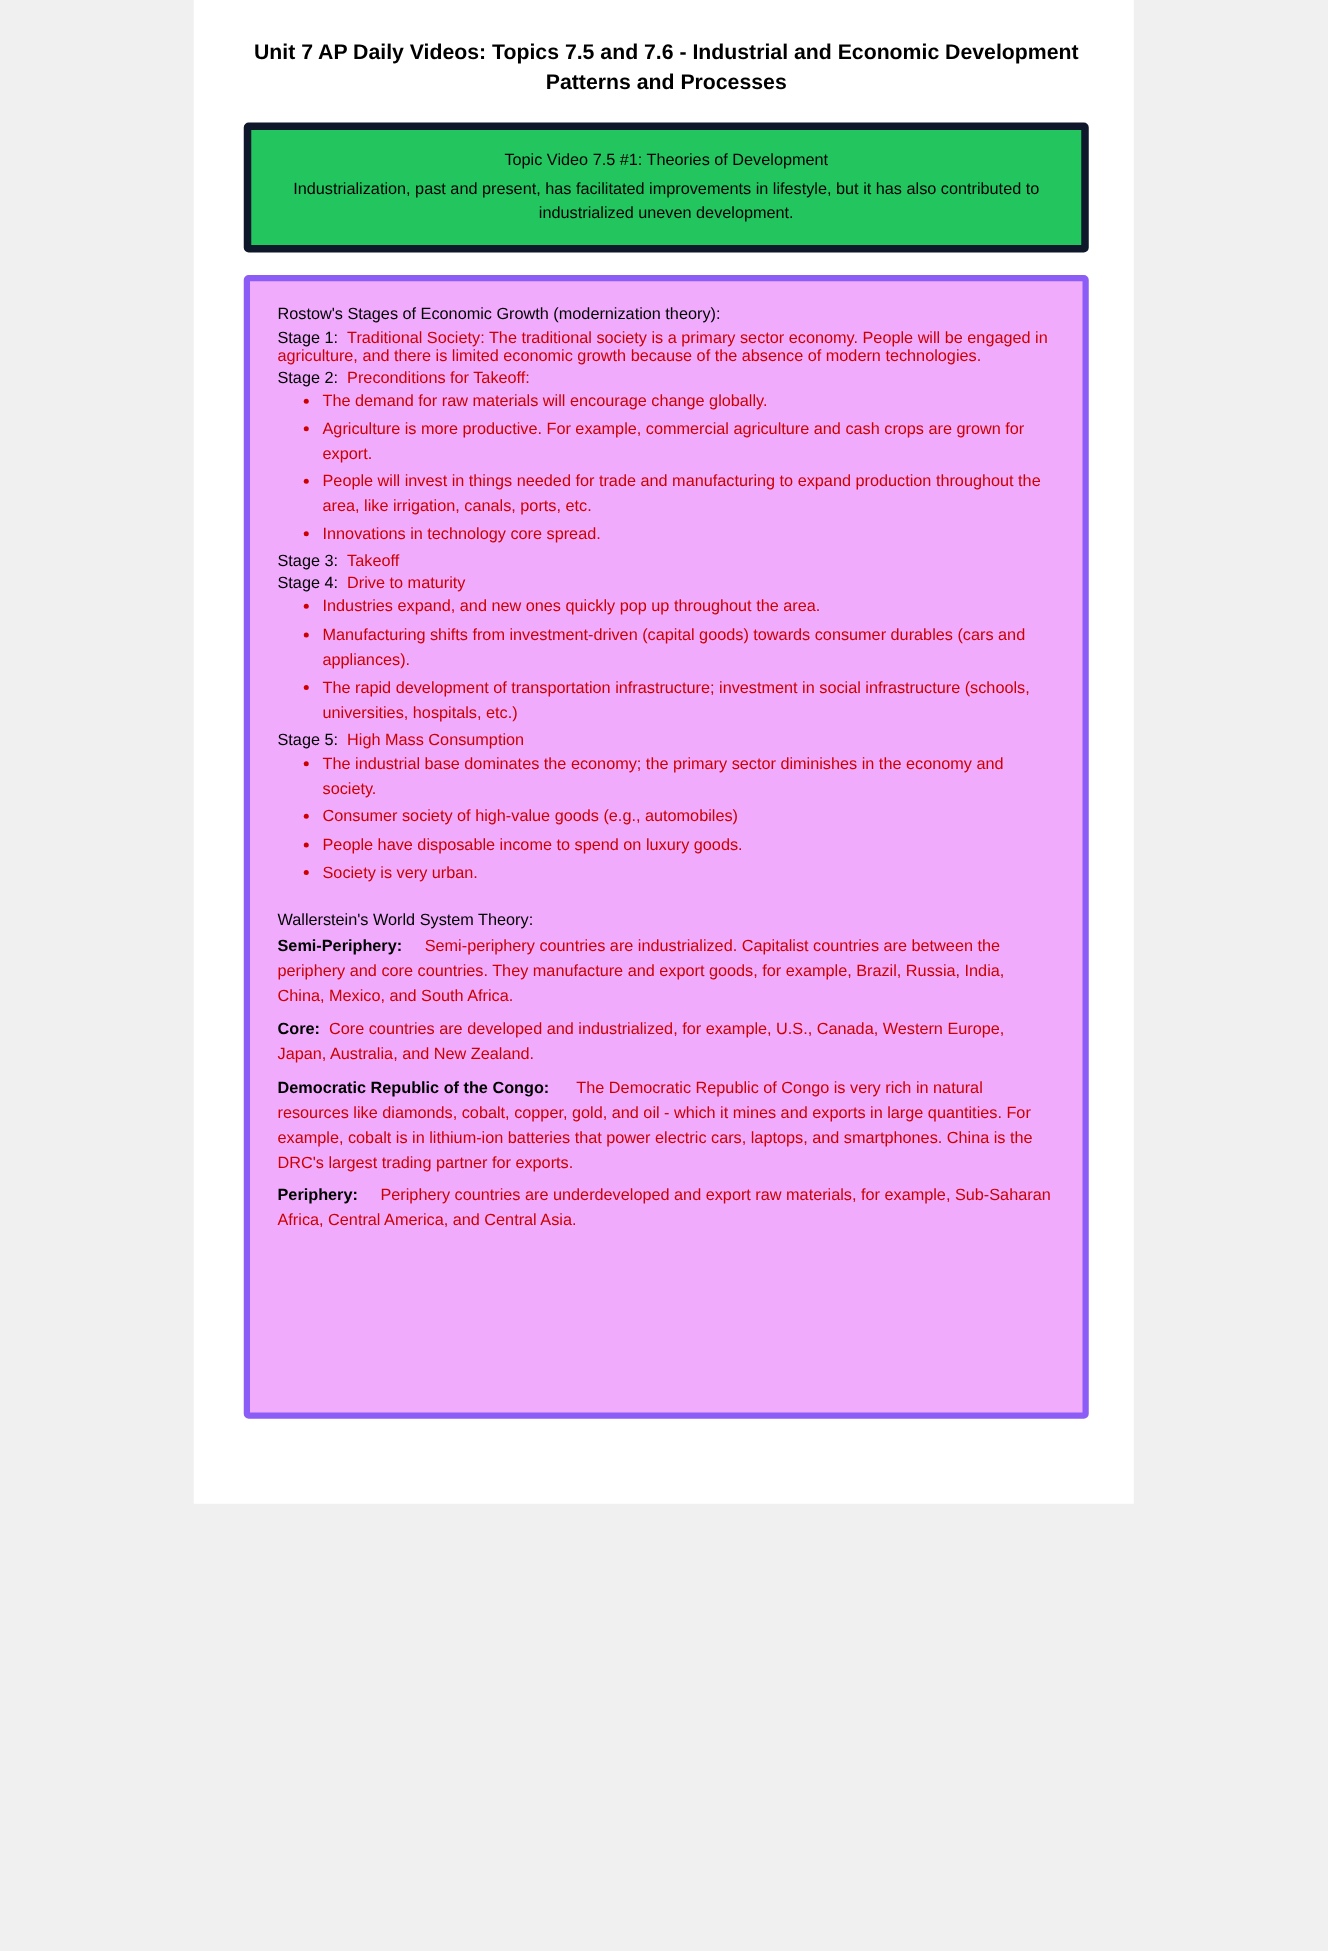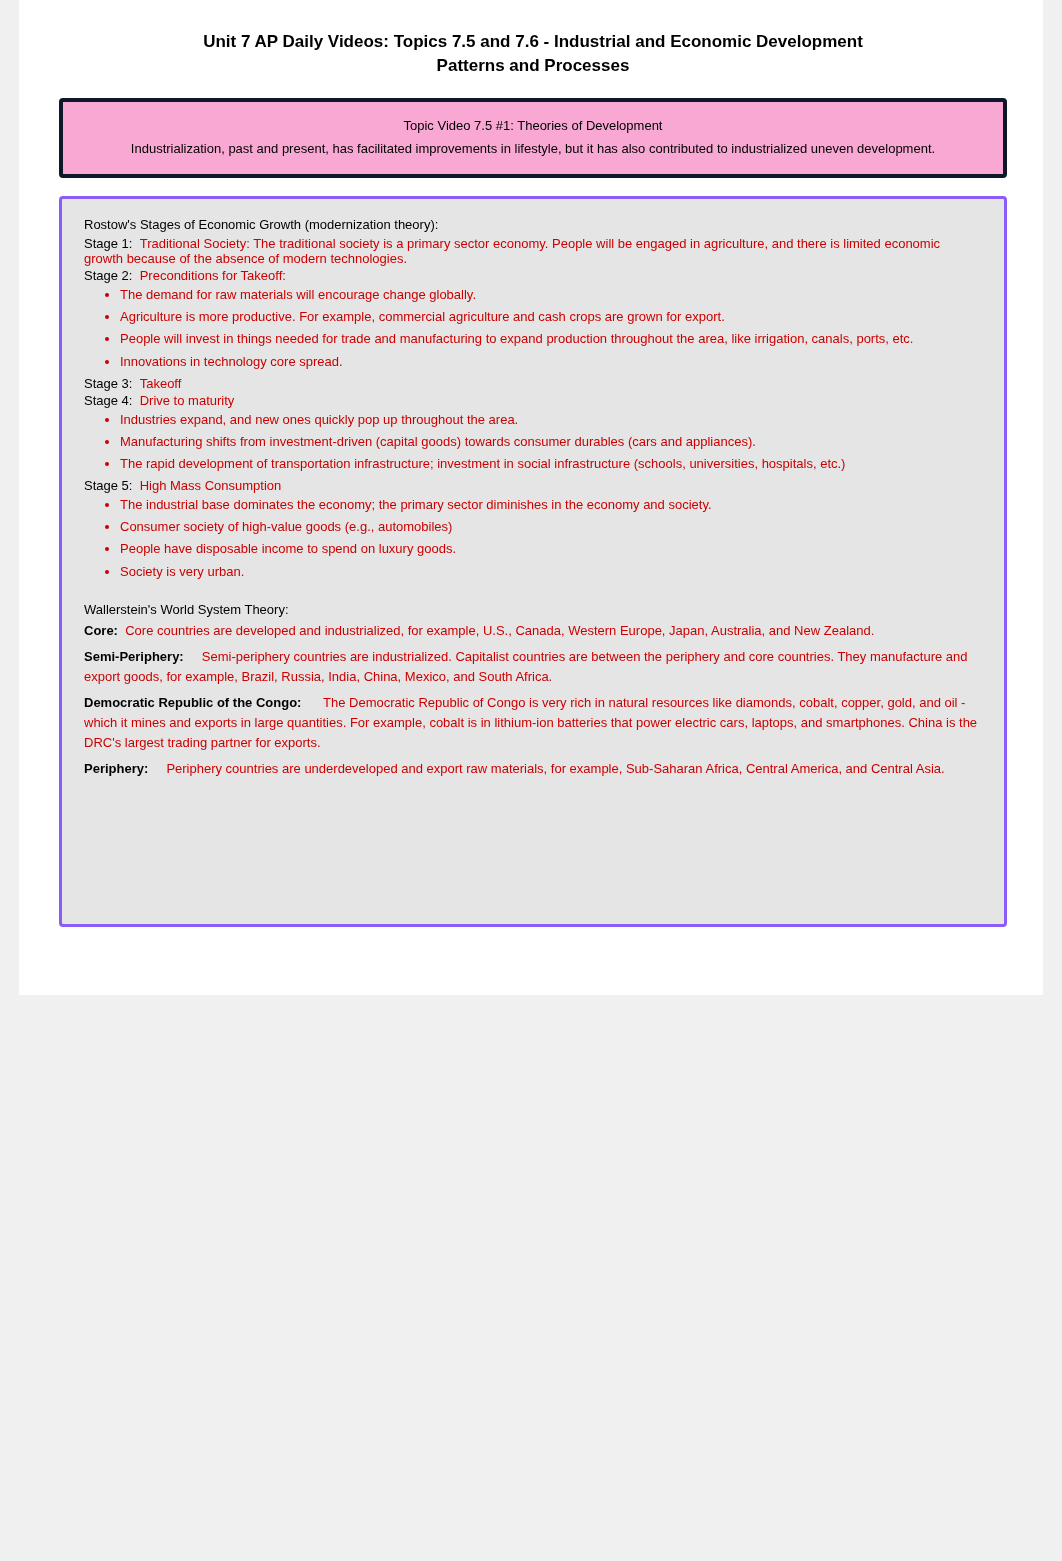--- a/index.html
+++ b/index.html
@@ -12,64 +12,64 @@
       background: #f0f0f0;
       font-family: Arial, sans-serif;
       font-size: 13px;
       color: #000;
       width: 1062px;
       min-height: 1561px;
     }
 
     .page {
       background: #fff;
-      width: 1024px;
+      width: 752px;
       margin: 0 auto;
       padding: 30px 36px 60px 40px;
     }
 
     .page-title {
       text-align: center;
       font-size: 17px;
       font-weight: bold;
       margin-bottom: 6px;
       line-height: 1.4;
     }
 
     .page-subtitle {
       font-size: 13px;
       color: #000;
       margin-bottom: 16px;
       line-height: 1.6;
     }
 
     .topic-box {
-      background: #f9a8d4;
-      border: 4px solid #0f172a;
+      background: #22c55e;
+      border: 6px solid #0f172a;
       border-radius: 4px;
       padding: 16px 24px;
       margin-bottom: 18px;
       text-align: center;
     }
 
     .topic-box-title {
       font-size: 13px;
       color: #000;
       margin-bottom: 6px;
     }
 
     .topic-box-desc {
       font-size: 13px;
       color: #000;
       line-height: 1.5;
     }
 
     .content-section {
-      background: #e5e5e5;
-      border: 3px solid #8b5cf6;
+      background: #f0abfc;
+      border: 5px solid #8b5cf6;
       border-radius: 4px;
       padding: 18px 22px;
       margin-bottom: 8px;
     }
 
     .section-heading {
       font-size: 13px;
       font-weight: normal;
       color: #000;
       margin-bottom: 4px;
@@ -185,30 +185,30 @@
       <li>People have disposable income to spend on luxury goods.</li>
       <li>Society is very urban.</li>
     </ul>
 
     <div style="height: 16px;"></div>
 
     <div class="wallerstein-section">
       <p class="section-heading">Wallerstein's World System Theory:</p>
 
       <div class="wallerstein-item">
+        <span class="wallerstein-label">Semi-Periphery:</span>
+        &nbsp;&nbsp;&nbsp;&nbsp;<span class="wallerstein-text">Semi-periphery countries are industrialized. Capitalist countries are between the periphery and core countries. They manufacture and export goods, for example, Brazil, Russia, India, China, Mexico, and South Africa.</span>
+      </div>
+
+      <div class="wallerstein-item">
         <span class="wallerstein-label">Core:</span>
         &nbsp;<span class="wallerstein-text">Core countries are developed and industrialized, for example, U.S., Canada, Western Europe, Japan, Australia, and New Zealand.</span>
       </div>
 
       <div class="wallerstein-item">
-        <span class="wallerstein-label">Semi-Periphery:</span>
-        &nbsp;&nbsp;&nbsp;&nbsp;<span class="wallerstein-text">Semi-periphery countries are industrialized. Capitalist countries are between the periphery and core countries. They manufacture and export goods, for example, Brazil, Russia, India, China, Mexico, and South Africa.</span>
-      </div>
-
-      <div class="wallerstein-item">
         <span class="wallerstein-label">Democratic Republic of the Congo:</span>
         &nbsp;&nbsp;&nbsp;&nbsp;&nbsp;<span class="wallerstein-text">The Democratic Republic of Congo is very rich in natural resources like diamonds, cobalt, copper, gold, and oil - which it mines and exports in large quantities. For example, cobalt is in lithium-ion batteries that power electric cars, laptops, and smartphones. China is the DRC's largest trading partner for exports.</span>
       </div>
 
       <div class="wallerstein-item">
         <span class="wallerstein-label">Periphery:</span>
         &nbsp;&nbsp;&nbsp;&nbsp;<span class="wallerstein-text">Periphery countries are underdeveloped and export raw materials, for example, Sub-Saharan Africa, Central America, and Central Asia.</span>
       </div>
 
     </div>

